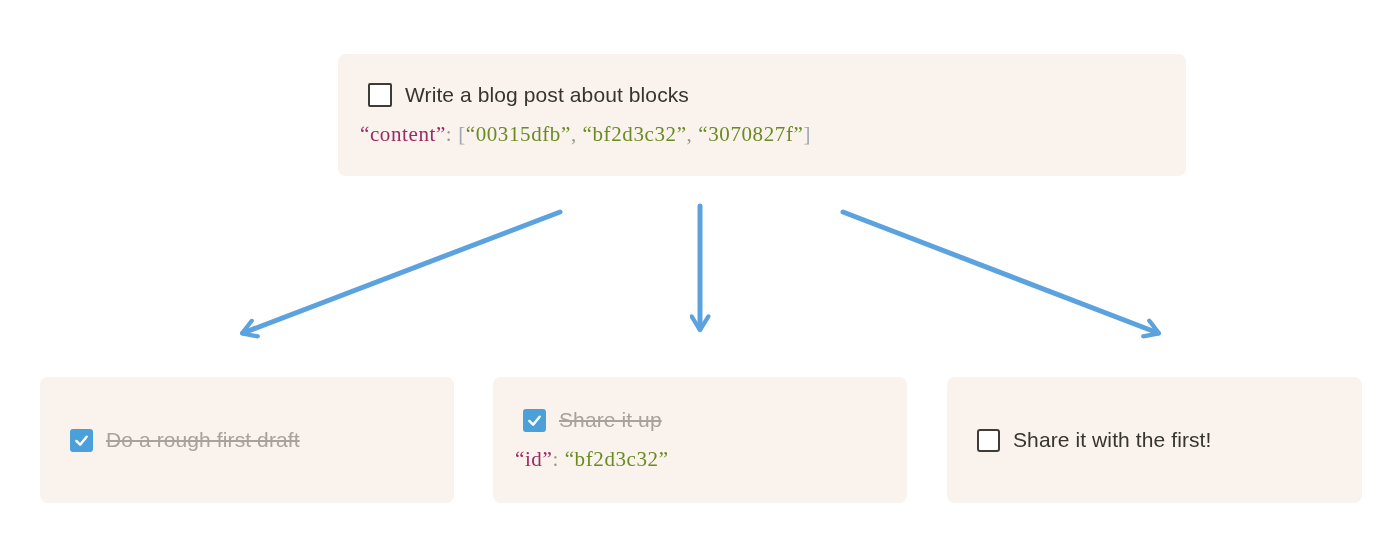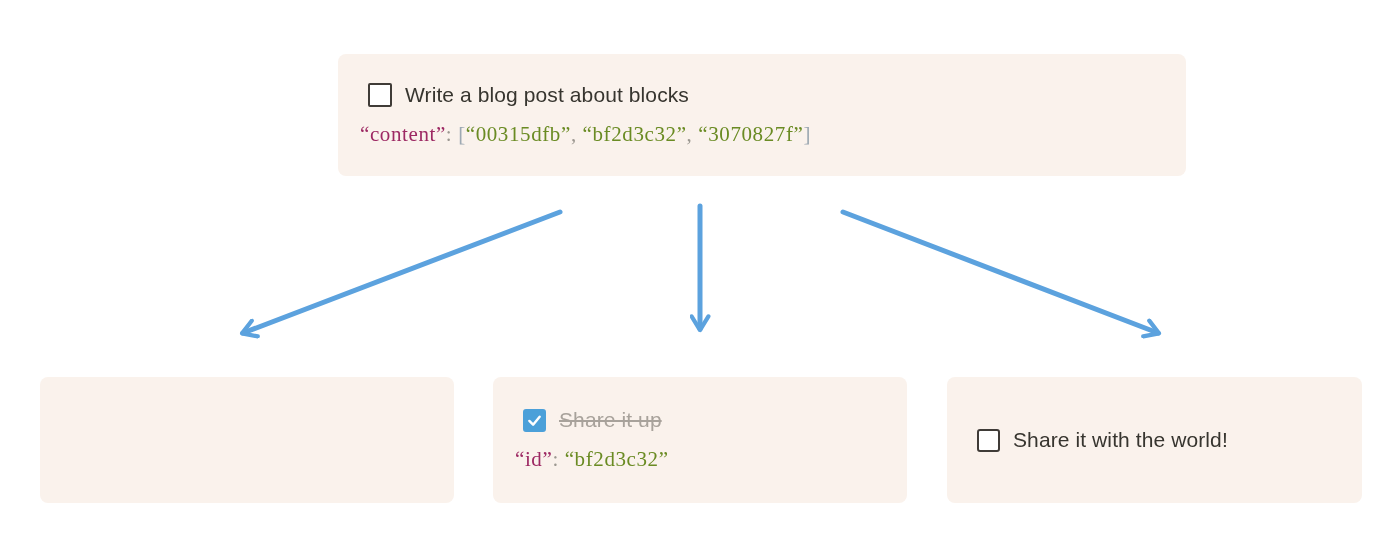--- a/index.html
+++ b/index.html
@@ -104,36 +104,44 @@
     <div class="todo-row">
       <span class="checkbox">
         
       </span>
       <span class="todo-label">Write a blog post about blocks</span>
     </div>
     <code class="code-line"><span class="tok-key">“content”</span><span class="tok-punct">: </span><span class="tok-bracket">[</span><span class="tok-string">“00315dfb”</span><span class="tok-punct">, </span><span class="tok-string">“bf2d3c32”</span><span class="tok-punct">, </span><span class="tok-string">“3070827f”</span><span class="tok-bracket">]</span></code>
   </section>
 
   <section class="block child c1">
+    <div class="todo-row">
+      <span class="checkbox checked">
+        <svg class="check" width="15" height="15" viewBox="0 0 16 16">
+          <polyline points="2.5,8.5 6.5,12.5 13.5,4" fill="none" stroke="#ffffff" stroke-width="2.6" stroke-linecap="round" stroke-linejoin="round"></polyline>
+        </svg>
+      </span>
+      <span class="todo-label done">Do a rough first draft</span>
+    </div>
   </section>
 
   <section class="block child c2">
     <div class="todo-row">
       <span class="checkbox checked">
         <svg class="check" width="15" height="15" viewBox="0 0 16 16">
           <polyline points="2.5,8.5 6.5,12.5 13.5,4" fill="none" stroke="#ffffff" stroke-width="2.6" stroke-linecap="round" stroke-linejoin="round"></polyline>
         </svg>
       </span>
       <span class="todo-label done">Share it up</span>
     </div>
     <code class="code-line"><span class="tok-key">“id”</span><span class="tok-punct">: </span><span class="tok-string">“bf2d3c32”</span></code>
   </section>
 
   <section class="block child c3">
     <div class="todo-row">
       <span class="checkbox">
         
       </span>
-      <span class="todo-label">Share it with the world!</span>
+      <span class="todo-label">Share it with the first!</span>
     </div>
   </section>
 
 </div>
 
 </body></html>

